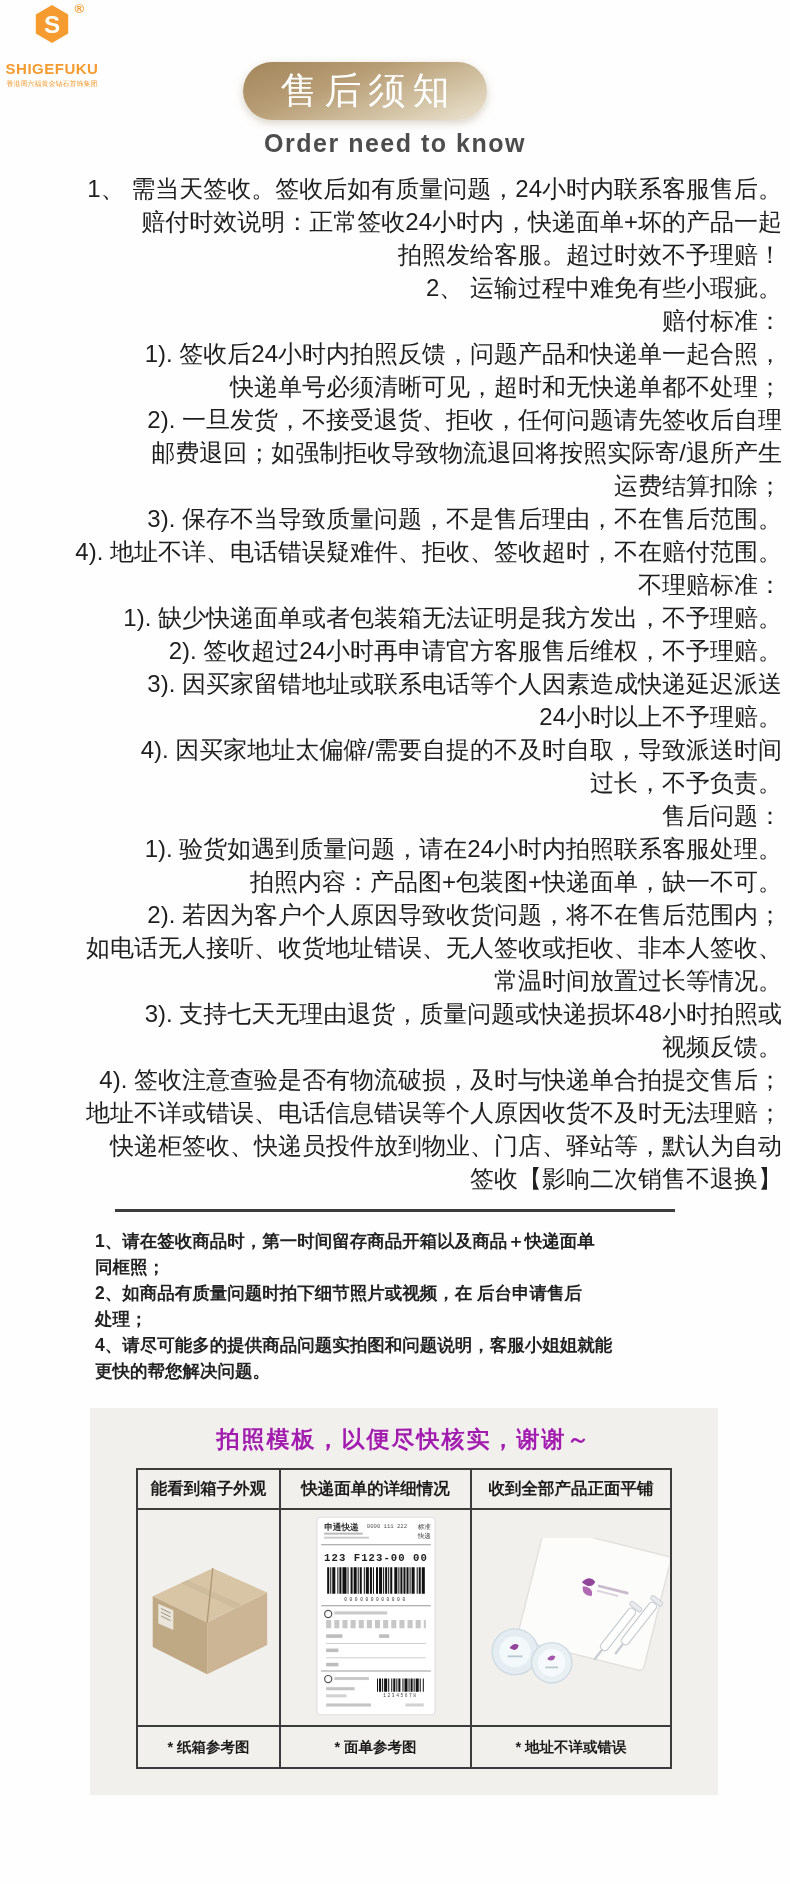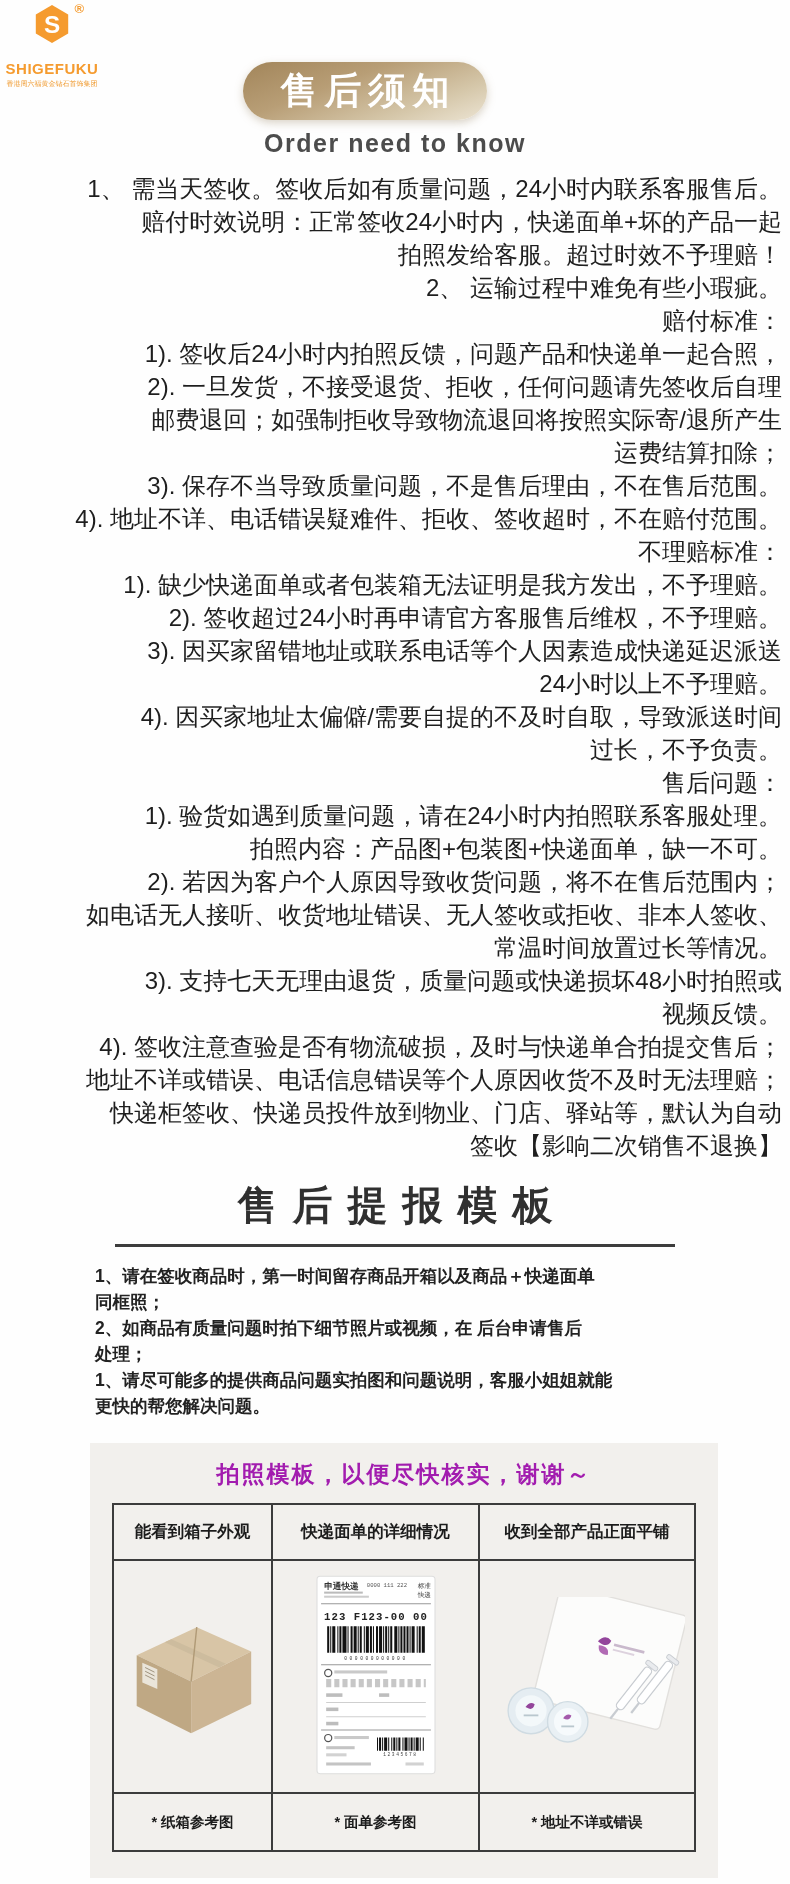--- a/index.html
+++ b/index.html
@@ -11,40 +11,40 @@
   .hex-wrap{position:relative;display:inline-block;}
   .reg{position:absolute;right:-14px;top:-2px;font-size:13px;font-weight:bold;color:#f59b2f;}
   .logo-text{margin-top:14px;font-size:15px;font-weight:bold;color:#f59b2f;letter-spacing:.5px;}
   .tagline{margin-top:4px;font-size:7px;color:#f09c33;white-space:nowrap;}
 
   
   .banner-wrap{padding-top:62px;text-align:center;}
   .banner-pill{width:244px;height:58px;line-height:58px;border-radius:29px;margin:0 auto;
     transform:translateX(-30px);
     background:linear-gradient(160deg,#a2855a 0%,#b89e76 38%,#d6c8ab 75%,#ece4d3 100%);
-    color:#fff;font-size:37px;font-weight:bold;letter-spacing:7px;text-indent:7px;
+    color:#fff;font-size:37px;font-weight:normal;letter-spacing:7px;text-indent:7px;
     box-shadow:0 3px 9px rgba(150,130,95,.35);}
   .banner-sub{margin-top:9px;font-size:25px;font-weight:600;color:#4c4c4c;letter-spacing:1.5px;}
 
   
   .notice{margin-top:14px;padding:0 8px 0 16px;font-size:24px;line-height:33px;font-weight:500;color:#1e1e1e;}
   .notice .nline{white-space:nowrap;text-align:right;}
   .notice .ind{padding-left:40px;}
 
   
   .tpl-title{margin:18px 0 0;text-align:center;font-size:40px;line-height:50px;font-weight:600;
     color:#303030;letter-spacing:15px;text-indent:15px;}
   .divider{width:560px;height:3px;background:#3d3d3d;margin:14px auto 0;}
   .steps{margin:16px auto 0 95px;width:620px;font-size:17.5px;line-height:26px;font-weight:700;color:#222;}
 
   
   .photo-panel{margin:24px 0 0 90px;width:628px;background:#f2f0ed;padding:16px 0 26px;}
   .panel-title{font-size:23px;line-height:30px;font-weight:bold;text-align:center;color:#a21caf;letter-spacing:2px;}
   table.photo-table{margin:14px auto 0;width:528px;border-collapse:collapse;table-layout:fixed;}
-  .photo-table th,.photo-table td{border:2px solid #3c3c3c;text-align:center;vertical-align:middle;padding:8px;}
+  .photo-table th,.photo-table td{border:2px solid #3c3c3c;text-align:center;vertical-align:middle;padding:0;}
   .photo-table th{height:38px;font-size:16.5px;font-weight:bold;color:#1c1c1c;}
   .photo-table td.img-cell{height:215px;background:#f2f0ed;}
   .photo-table td.cap-cell{height:40px;font-size:14.5px;font-weight:bold;color:#1c1c1c;}
   .col-1{width:141px;}.col-2{width:189px;}.col-3{width:198px;}
 </style>
 </head>
 <body>
 
 <div class="page">
 
@@ -65,20 +65,21 @@
     <div class="banner-sub">Order need to know</div>
   </div>
 
   <div class="notice" id="notice-lines">
       <div class="nline">1、 需当天签收。签收后如有质量问题，24小时内联系客服售后。</div>
       <div class="nline">赔付时效说明：正常签收24小时内，快递面单+坏的产品一起</div>
       <div class="nline">拍照发给客服。超过时效不予理赔！</div>
       <div class="nline">2、 运输过程中难免有些小瑕疵。</div>
       <div class="nline">赔付标准：</div>
       <div class="nline ind">1). 签收后24小时内拍照反馈，问题产品和快递单一起合照，</div>
+      <div class="nline ind">快递单号必须清晰可见，超时和无快递单都不处理；</div>
       <div class="nline ind">2). 一旦发货，不接受退货、拒收，任何问题请先签收后自理</div>
       <div class="nline ind">邮费退回；如强制拒收导致物流退回将按照实际寄/退所产生</div>
       <div class="nline ind">运费结算扣除；</div>
       <div class="nline ind">3). 保存不当导致质量问题，不是售后理由，不在售后范围。</div>
       <div class="nline ind">4). 地址不详、电话错误疑难件、拒收、签收超时，不在赔付范围。</div>
       <div class="nline">不理赔标准：</div>
       <div class="nline ind">1). 缺少快递面单或者包装箱无法证明是我方发出，不予理赔。</div>
       <div class="nline ind">2). 签收超过24小时再申请官方客服售后维权，不予理赔。</div>
       <div class="nline ind">3). 因买家留错地址或联系电话等个人因素造成快递延迟派送</div>
       <div class="nline ind">24小时以上不予理赔。</div>
@@ -91,28 +92,27 @@
       <div class="nline ind">如电话无人接听、收货地址错误、无人签收或拒收、非本人签收、</div>
       <div class="nline ind">常温时间放置过长等情况。</div>
       <div class="nline ind">3). 支持七天无理由退货，质量问题或快递损坏48小时拍照或</div>
       <div class="nline ind">视频反馈。</div>
       <div class="nline ind">4). 签收注意查验是否有物流破损，及时与快递单合拍提交售后；</div>
       <div class="nline ind">地址不详或错误、电话信息错误等个人原因收货不及时无法理赔；</div>
       <div class="nline ind">快递柜签收、快递员投件放到物业、门店、驿站等，默认为自动</div>
       <div class="nline ind">签收【影响二次销售不退换】</div>
     </div>
 
-  <div class="tpl-title">售后提报模板</div>
   <div class="divider"></div>
   <div class="steps" id="steps-lines">
       <div class="sline">1、请在签收商品时，第一时间留存商品开箱以及商品＋快递面单</div>
       <div class="sline">同框照；</div>
       <div class="sline">2、如商品有质量问题时拍下细节照片或视频，在 后台申请售后</div>
       <div class="sline">处理；</div>
-      <div class="sline">1、请尽可能多的提供商品问题实拍图和问题说明，客服小姐姐就能</div>
+      <div class="sline">4、请尽可能多的提供商品问题实拍图和问题说明，客服小姐姐就能</div>
       <div class="sline">更快的帮您解决问题。</div>
     </div>
 
   <div class="photo-panel">
     <div class="panel-title">拍照模板，以便尽快核实，谢谢～</div>
     <table class="photo-table">
       <tbody>
           <tr>
         <th class="col-1">能看到箱子外观</th>
         <th class="col-2">快递面单的详细情况</th>

